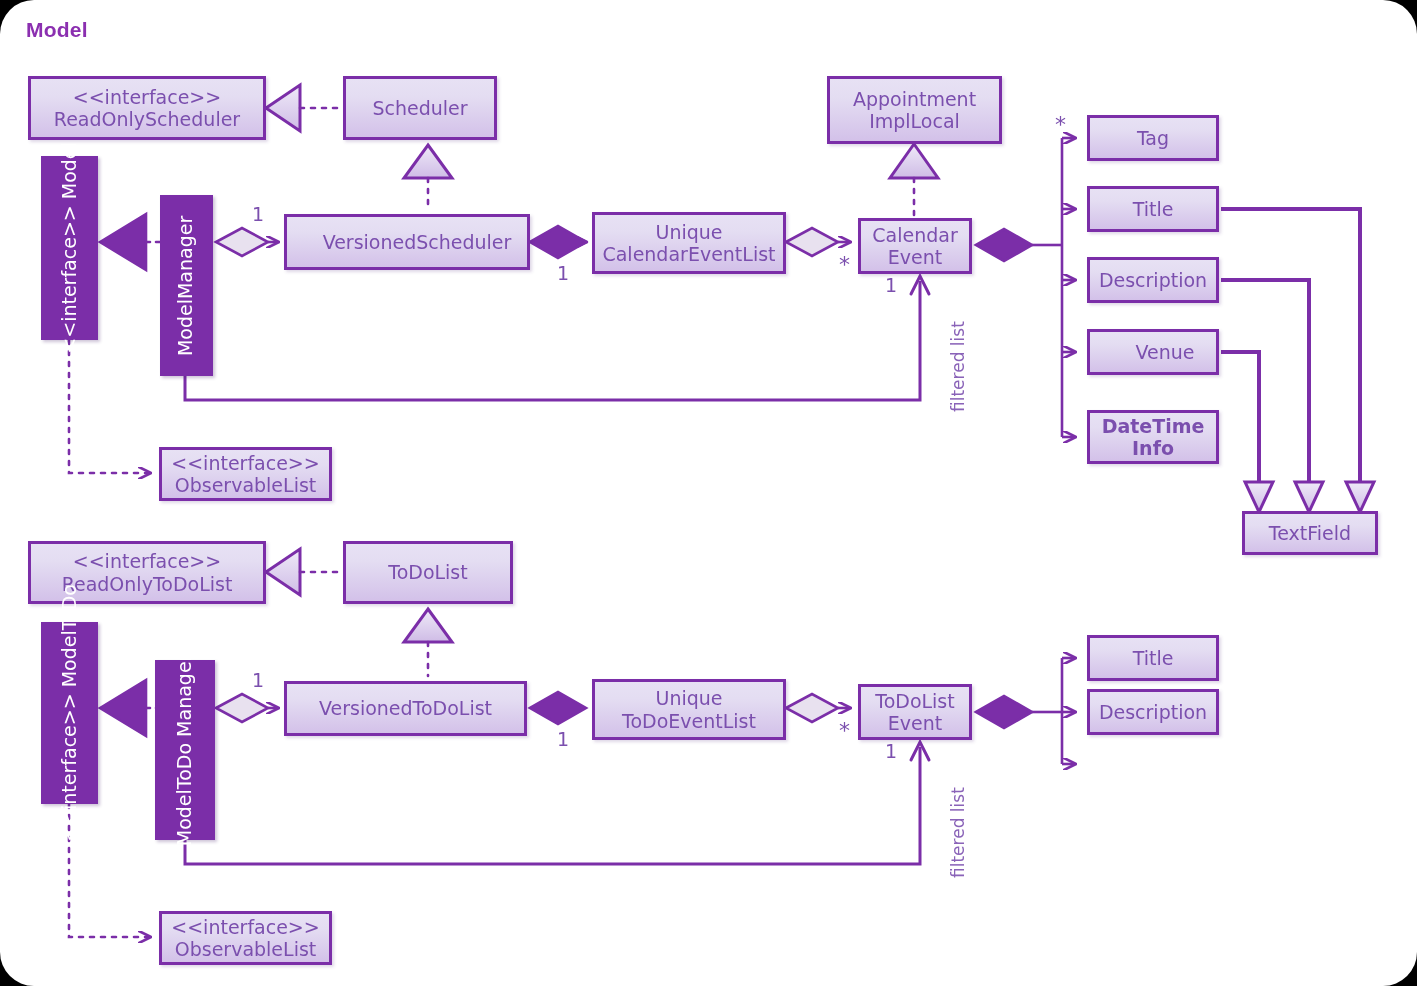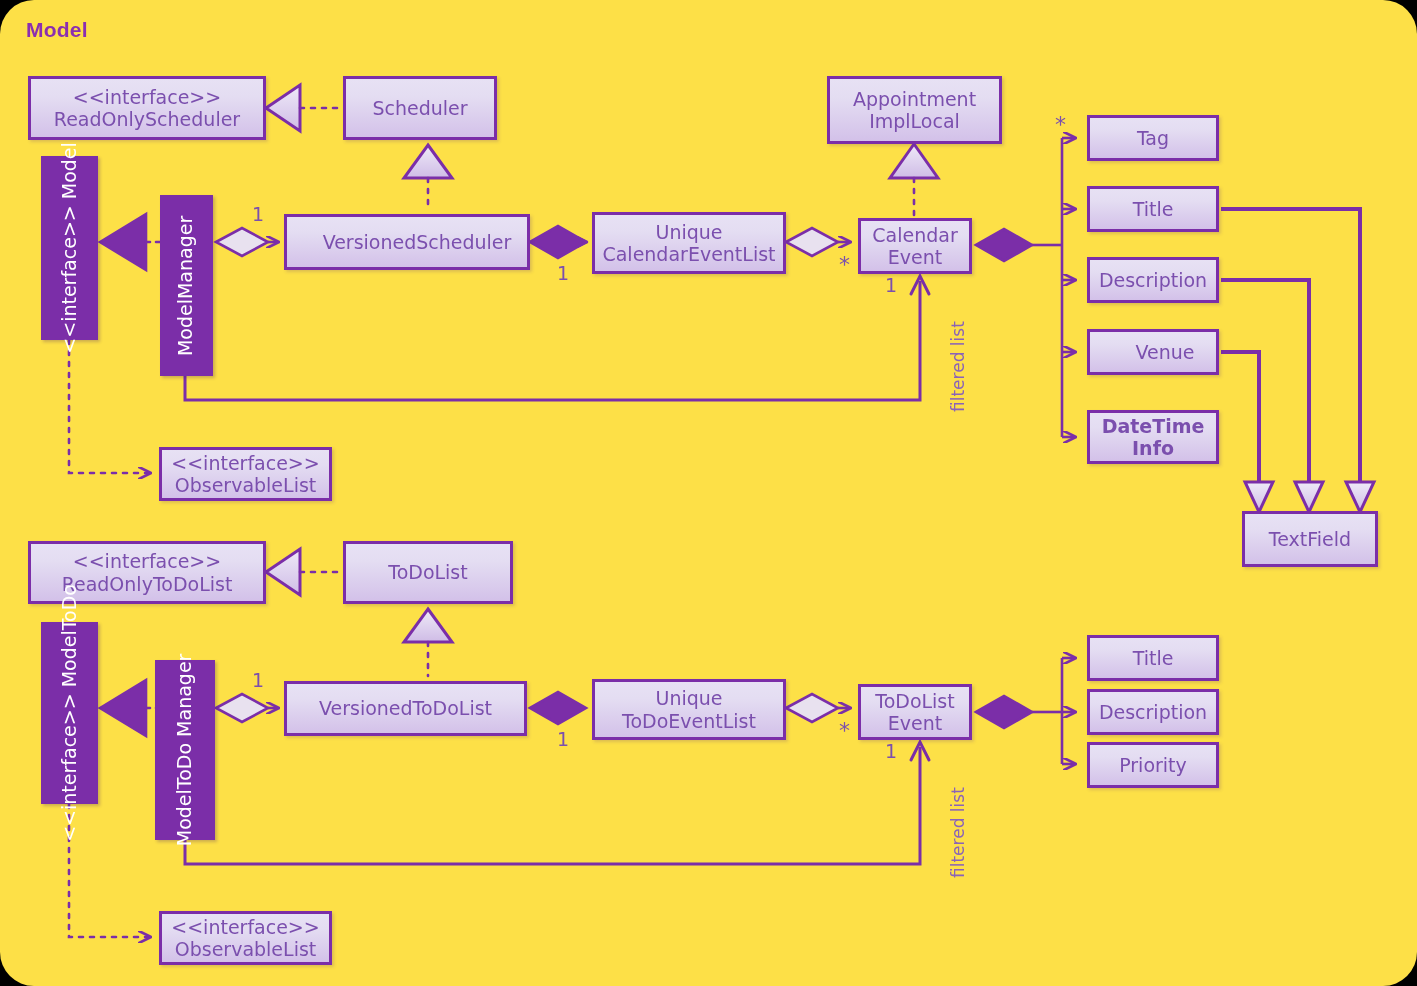--- a/index.html
+++ b/index.html
@@ -1,19 +1,19 @@
 <!DOCTYPE html>
 <html><head>
 <meta charset="utf-8">
 <style>
   html,body{margin:0;padding:0;background:#000;}
   #root{
     position:relative;
     width:1417px;height:986px;
-    background:#fde047;
+    background:#ffffff;
     border-radius:34px;
     overflow:hidden;
     font-family:"DejaVu Sans", sans-serif;
   }
   #svg{position:absolute;left:0;top:0;width:1417px;height:986px;}
   .title{
     position:absolute;left:26px;top:18px;
     font-family:"Liberation Sans", sans-serif;
     font-weight:bold;font-size:21px;color:#8b2fb0;
     letter-spacing:0.2px;
@@ -248,21 +248,21 @@
     <span>Venue</span>
   </div>
 
   <div class="box" style="left:1087px;top:410px;width:132px;height:54px;font-weight:bold;">
     <div>
       <span>DateTime</span>
       <span>Info</span>
     </div>
   </div>
 
-  <div class="box" style="left:1242px;top:511px;width:136px;height:56px;">
+  <div class="box" style="left:1242px;top:511px;width:136px;height:44px;">
     <span>TextField</span>
   </div>
 
   <div class="box" style="left:159px;top:447px;width:173px;height:54px;">
     <div>
       <span>&lt;&lt;interface&gt;&gt;</span>
       <span>ObservableList</span>
     </div>
   </div>
 
@@ -310,23 +310,20 @@
   </div>
 
   <div class="box" style="left:1087px;top:635px;width:132px;height:46px;">
     <span>Title</span>
   </div>
 
   <div class="box" style="left:1087px;top:689px;width:132px;height:46px;">
     <span>Description</span>
   </div>
 
-  <div class="box" style="left:1087px;top:742px;width:132px;height:46px;">
-    <span>Priority</span>
-  </div>
 
   <div class="box" style="left:159px;top:911px;width:173px;height:54px;">
     <div>
       <span>&lt;&lt;interface&gt;&gt;</span>
       <span>ObservableList</span>
     </div>
   </div>
 
   <div class="lbl" style="left:252px;top:203px;">1</div>
   <div class="lbl" style="left:557px;top:262px;">1</div>

